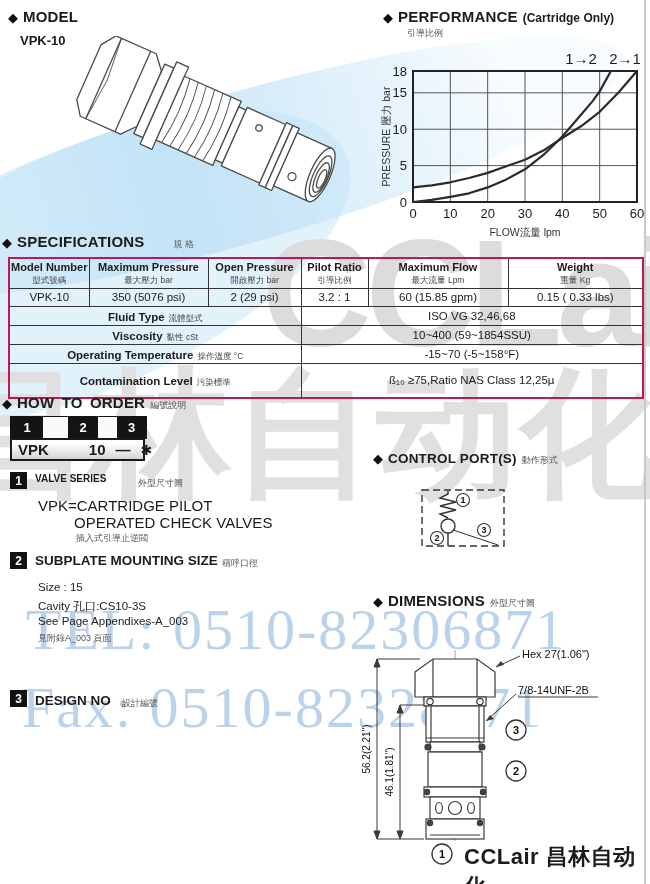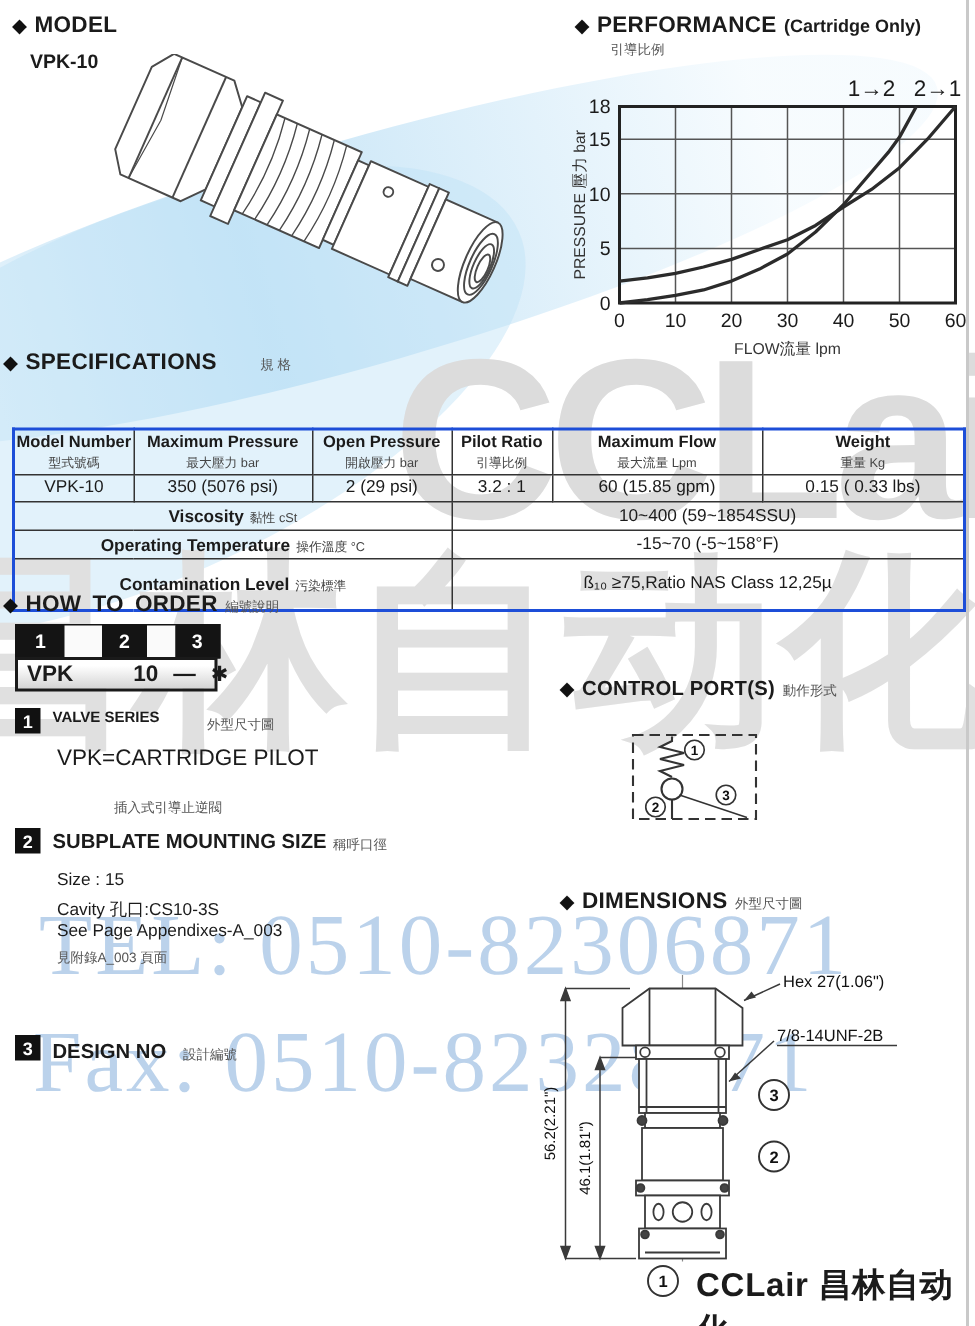--- a/index.html
+++ b/index.html
@@ -31,21 +31,21 @@
   .diamond{font-size:13px;color:#111;}
   .sec-title{font-weight:bold;font-size:15px;letter-spacing:0.2px;}
   .sec-title-sm{font-weight:bold;font-size:12px;}
   .zh-sm{font-size:9px;color:#555;}
   .badge{display:inline-flex;width:17px;height:17px;background:#111;color:#fff;
     font-weight:bold;font-size:12px;align-items:center;justify-content:center;}
   
   table.spec{border-collapse:collapse;width:634px;table-layout:fixed;}
   table.spec td,table.spec th{border:1px solid #333;padding:0;vertical-align:middle;
     text-align:center;background:transparent;}
-  table.spec{border:2px solid #1d4ed8;margin-top:28px;}
+  table.spec{border:2px solid #be185d;}
   .th-en{font-weight:bold;font-size:11px;display:block;line-height:1.25;}
   .th-zh{font-size:8.5px;color:#444;display:block;line-height:1.2;font-weight:normal;}
   .cell-val{font-size:11.5px;}
   .merged-label .th-en{display:inline;font-size:11.5px;}
   .merged-label .th-zh{display:inline;margin-left:4px;}
   
   .order-strip{display:flex;width:135px;height:21px;background:#141414;border:1px solid #141414;}
   .order-strip .num{background:#141414;color:#fff;font-weight:bold;font-size:13px;
     display:flex;align-items:center;justify-content:center;}
   .order-strip .gap{background:#fafafa;}
@@ -191,20 +191,24 @@
     </tr>
     <tr style="height:18px">
       <td class="cell-val">VPK-10</td>
       <td class="cell-val">350 (5076 psi)</td>
       <td class="cell-val">2 (29 psi)</td>
       <td class="cell-val">3.2 : 1</td>
       <td class="cell-val">60 (15.85 gpm)</td>
       <td class="cell-val">0.15 ( 0.33 lbs)</td>
     </tr>
     <tr style="height:19px">
+      <td colspan="3" class="merged-label"><span class="th-en" style="font-weight:bold">Fluid Type</span><span class="th-zh">流體型式</span></td>
+      <td colspan="3" class="cell-val">ISO VG 32,46,68</td>
+    </tr>
+    <tr style="height:19px">
       <td colspan="3" class="merged-label"><span class="th-en" style="font-weight:bold">Viscosity</span><span class="th-zh">黏性  cSt</span></td>
       <td colspan="3" class="cell-val">10~400 (59~1854SSU)</td>
     </tr>
     <tr style="height:19px">
       <td colspan="3" class="merged-label"><span class="th-en" style="font-weight:bold">Operating Temperature</span><span class="th-zh">操作溫度  °C</span></td>
       <td colspan="3" class="cell-val">-15~70 (-5~158°F)</td>
     </tr>
     <tr style="height:35px">
       <td colspan="3" class="merged-label"><span class="th-en" style="font-weight:bold">Contamination Level</span><span class="th-zh">污染標準</span></td>
       <td colspan="3" class="cell-val">ß₁₀ ≥75,Ratio NAS Class 12,25µ</td>
@@ -229,20 +233,21 @@
     <span class="size">10</span>
     <span class="dash">—</span>
     <span class="star">✱</span>
   </div>
 
   <div class="abs z-content" style="left:10px;top:471px;width:330px;height:95px;">
     <span class="badge abs" style="left:0;top:1px;">1</span>
     <span class="abs" style="left:25px;top:2px;font-weight:bold;font-size:10px;">VALVE SERIES</span>
     <span class="abs zh-sm" style="left:128px;top:6px;">外型尺寸圖</span>
     <div class="abs body-line" style="left:28px;top:26px;">VPK=CARTRIDGE PILOT</div>
+    <div class="abs body-line" style="left:64px;top:43px;">OPERATED CHECK VALVES</div>
     <div class="abs zh-sm" style="left:66px;top:61px;">插入式引導止逆閥</div>
   </div>
 
   <div class="abs z-content sec-head" style="left:373px;top:451px;">
     <span class="diamond">◆</span>
     <span class="sec-title" style="font-size:13.5px;">CONTROL PORT(S)</span>
     <span class="zh-sm">動作形式</span>
   </div>
   <svg class="abs z-content" style="left:418px;top:486px;" width="92" height="66" viewBox="0 0 92 66">
     <rect x="4" y="4" width="82" height="56" fill="none" stroke="#333" stroke-width="1.4" stroke-dasharray="7 4"></rect>

